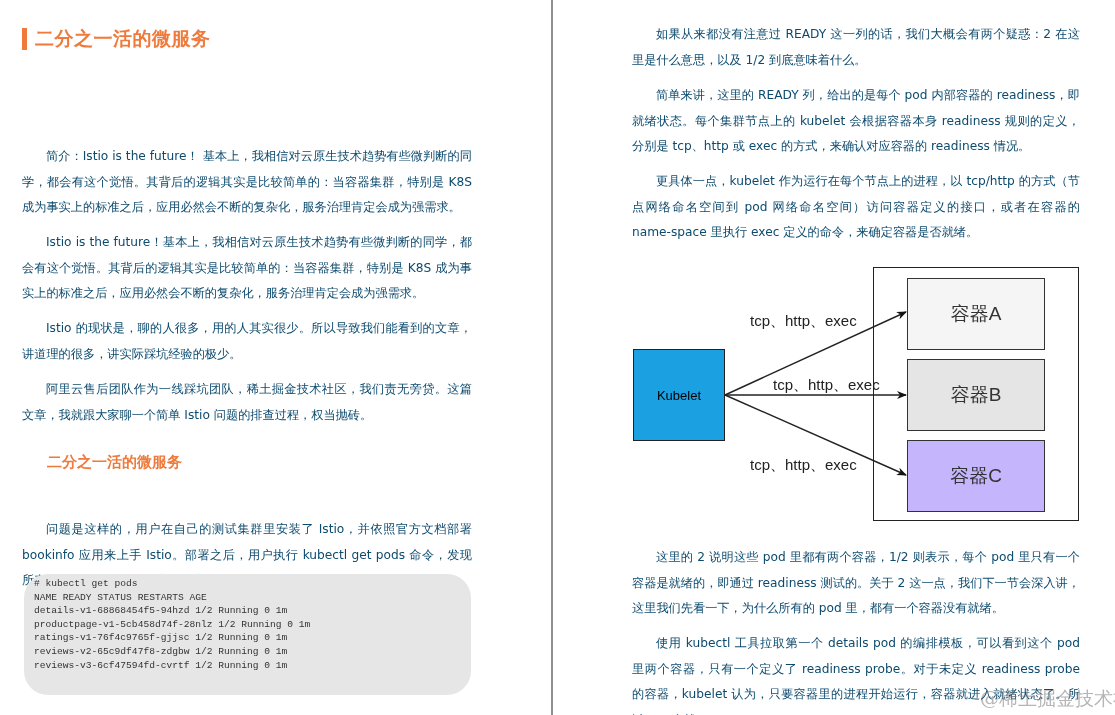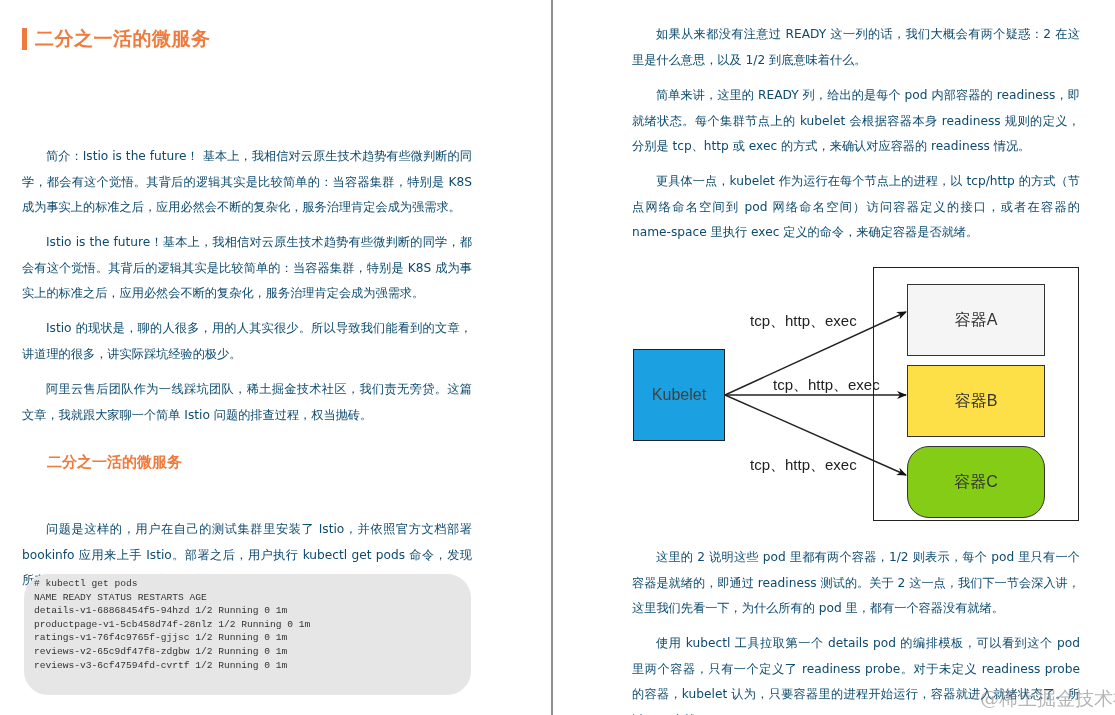--- a/index.html
+++ b/index.html
@@ -44,26 +44,26 @@
   .diagram { position: absolute; left: 625px; top: 265px; width: 460px; height: 260px; }
   .diagram svg { position: absolute; left: 0; top: 0; }
   .d-label {
     position: absolute; font-size: 15px; color: #222; white-space: nowrap;
     font-family: "Liberation Sans", sans-serif;
   }
   .pod-frame { position: absolute; left: 248px; top: 2px; width: 206px; height: 254px; border: 1.5px solid #222; box-sizing: border-box; }
   .container-box {
     position: absolute; left: 282px; width: 138px; height: 72px; box-sizing: border-box;
     border: 1.5px solid #333; display: flex; align-items: center; justify-content: center;
-    font-size: 16px; color: #333; font-family: "Liberation Sans", sans-serif; margin-top: 6px;
+    font-size: 19px; color: #333; font-family: "Liberation Sans", sans-serif;
   }
   .kubelet-box {
     position: absolute; left: 8px; top: 84px; width: 92px; height: 92px; box-sizing: border-box;
-    border: 1.5px solid #222; background: #1ba1e2; color: #404040; display: flex; align-items: center;
-    justify-content: center; font-size: 16px; font-family: "Liberation Sans", sans-serif;
+    border: 1.5px solid #222; background: #1ba1e2; color: #000000; display: flex; align-items: center;
+    justify-content: center; font-size: 13px; font-family: "Liberation Sans", sans-serif;
   }
 
   .watermark {
     position: absolute; left: 980px; top: 686px; font-size: 19px; color: rgba(120,120,120,0.55);
     white-space: nowrap; font-family: "DejaVu Serif", serif;
   }
 </style>
 </head>
 <body>
 
@@ -95,22 +95,22 @@
   <div class="code-line">reviews-v3-6cf47594fd-cvrtf 1/2 Running 0 1m</div>
 </div>
 
 <p class="para right-para" style="top:22px;">如果从来都没有注意过 READY 这一列的话，我们大概会有两个疑惑：2 在这里是什么意思，以及 1/2 到底意味着什么。</p>
 <p class="para right-para" style="top:83px;">简单来讲，这里的 READY 列，给出的是每个 pod 内部容器的 readiness，即就绪状态。每个集群节点上的 kubelet 会根据容器本身 readiness 规则的定义，分别是 tcp、http 或 exec 的方式，来确认对应容器的 readiness 情况。</p>
 <p class="para right-para" style="top:169px;">更具体一点，kubelet 作为运行在每个节点上的进程，以 tcp/http 的方式（节点网络命名空间到 pod 网络命名空间）访问容器定义的接口，或者在容器的 name-space 里执行 exec 定义的命令，来确定容器是否就绪。</p>
 
 <div class="diagram">
   <div class="pod-frame"></div>
   <div class="container-box" style="top:13px; background:#f5f5f5;">容器A</div>
-  <div class="container-box" style="top:94px; background:#fde047;">容器B</div>
-  <div class="container-box" style="top:175px; background:#84cc16;border-radius:22px;">容器C</div>
+  <div class="container-box" style="top:94px; background:#e5e5e5;">容器B</div>
+  <div class="container-box" style="top:175px; background:#c4b5fd;">容器C</div>
   <div class="kubelet-box">Kubelet</div>
   <svg width="460" height="260">
     <defs>
       <marker id="arr" markerWidth="10" markerHeight="8" refX="9" refY="4" orient="auto" markerUnits="userSpaceOnUse">
         <path d="M0,0 L10,4 L0,8 L3,4 Z" fill="#111"></path>
       </marker>
     </defs>
     <line x1="100" y1="130" x2="281" y2="47" stroke="#222" stroke-width="1.4" marker-end="url(#arr)"></line>
     <line x1="100" y1="130" x2="281" y2="130" stroke="#222" stroke-width="1.4" marker-end="url(#arr)"></line>
     <line x1="100" y1="130" x2="281" y2="210" stroke="#222" stroke-width="1.4" marker-end="url(#arr)"></line>

